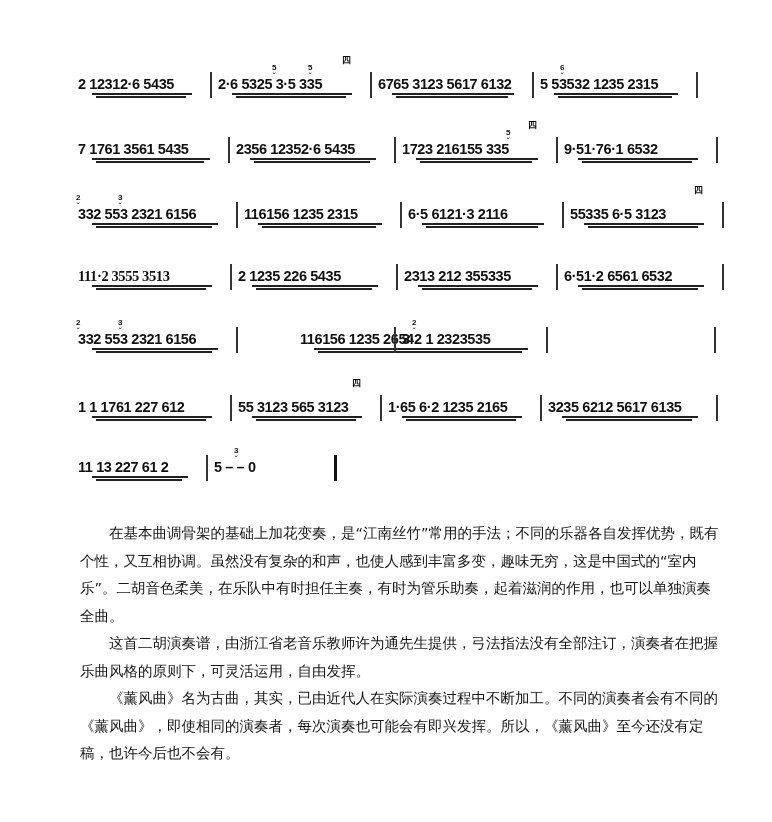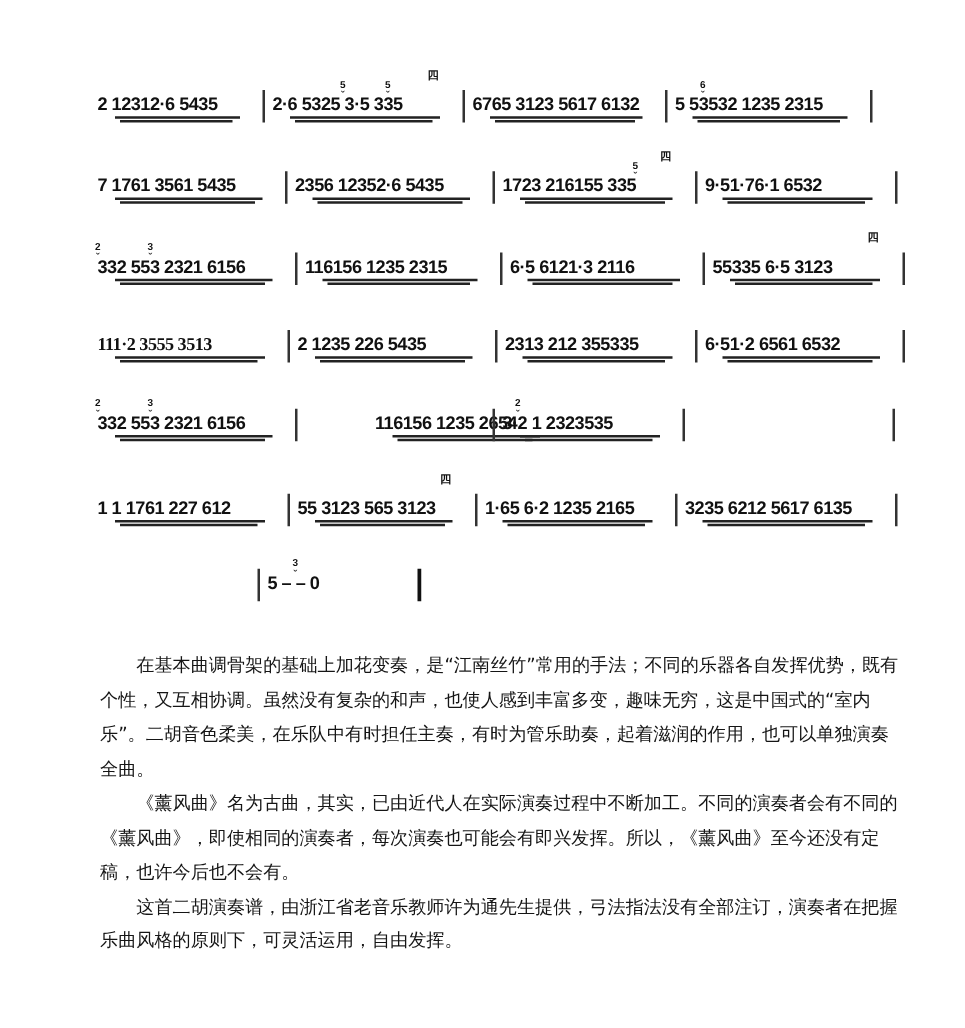--- a/index.html
+++ b/index.html
@@ -180,26 +180,31 @@
       </div>
       <div class="barline" style="left: 462px;"></div>
       <div class="bar" style="left: 470px; width: 166px;">
         <span class="notes">3235 6212 5617 6135</span>
         <div class="ul1" style="left: 14px; width: 136px;"></div>
         <div class="ul2" style="left: 18px; width: 126px;"></div>
       </div>
       <div class="barline" style="left: 638px;"></div>
     </div>
     <div class="sys" style="top: 445px;">
+      <div class="bar" style="left: 0px; width: 126px;">
+        <span class="notes">11  13 227 61 2</span>
+        <div class="ul1" style="left: 14px; width: 96px;"></div>
+        <div class="ul2" style="left: 18px; width: 86px;"></div>
+      </div>
       <div class="barline" style="left: 128px;"></div>
       <div class="bar" style="left: 136px; width: 118px;">
         <span class="notes">5  –  –  0</span>
         <span class="grace" style="left: 20px; top: 2px;"><span>3</span><span class="tsym">ˇ</span></span>
       </div>
       <div class="barline final" style="left: 256px;"></div>
     </div>
   </div>
 
 <div class="text">
   <p>在基本曲调骨架的基础上加花变奏，是“江南丝竹”常用的手法；不同的乐器各自发挥优势，既有个性，又互相协调。虽然没有复杂的和声，也使人感到丰富多变，趣味无穷，这是中国式的“室内乐”。二胡音色柔美，在乐队中有时担任主奏，有时为管乐助奏，起着滋润的作用，也可以单独演奏全曲。</p>
+  <p>这首二胡演奏谱，由浙江省老音乐教师许为通先生提供，弓法指法没有全部注订，演奏者在把握乐曲风格的原则下，可灵活运用，自由发挥。</p>
   <p>《薰风曲》名为古曲，其实，已由近代人在实际演奏过程中不断加工。不同的演奏者会有不同的《薰风曲》，即使相同的演奏者，每次演奏也可能会有即兴发挥。所以，《薰风曲》至今还没有定稿，也许今后也不会有。</p>
-  <p>这首二胡演奏谱，由浙江省老音乐教师许为通先生提供，弓法指法没有全部注订，演奏者在把握乐曲风格的原则下，可灵活运用，自由发挥。</p>
 </div>
 
 </body></html>

